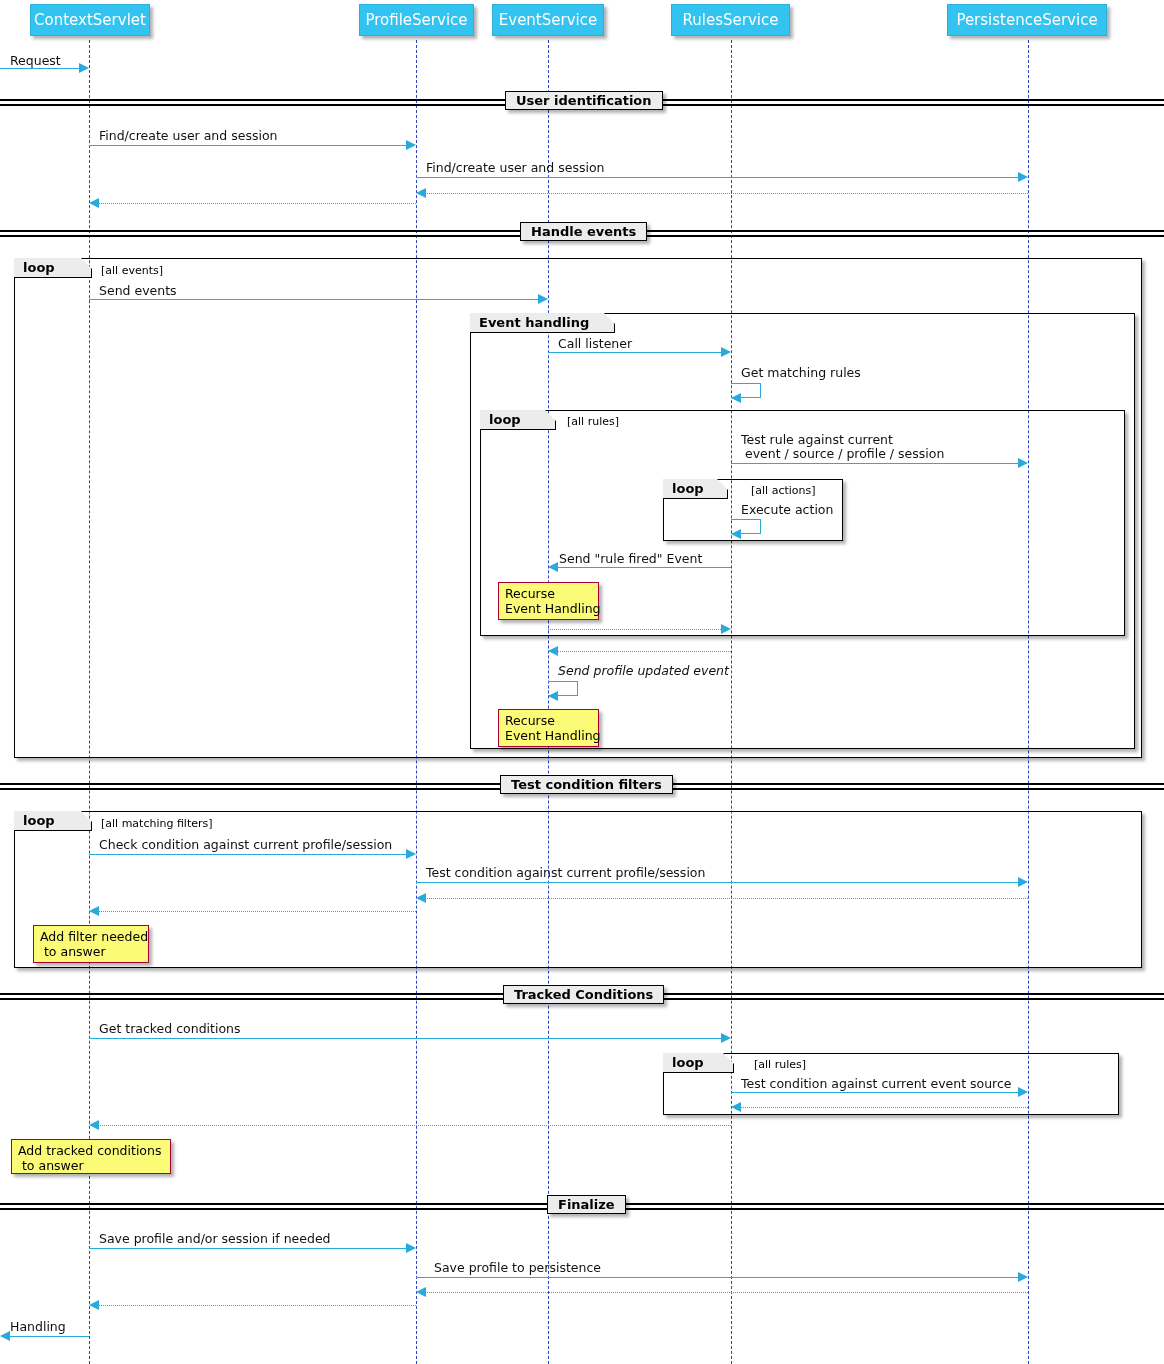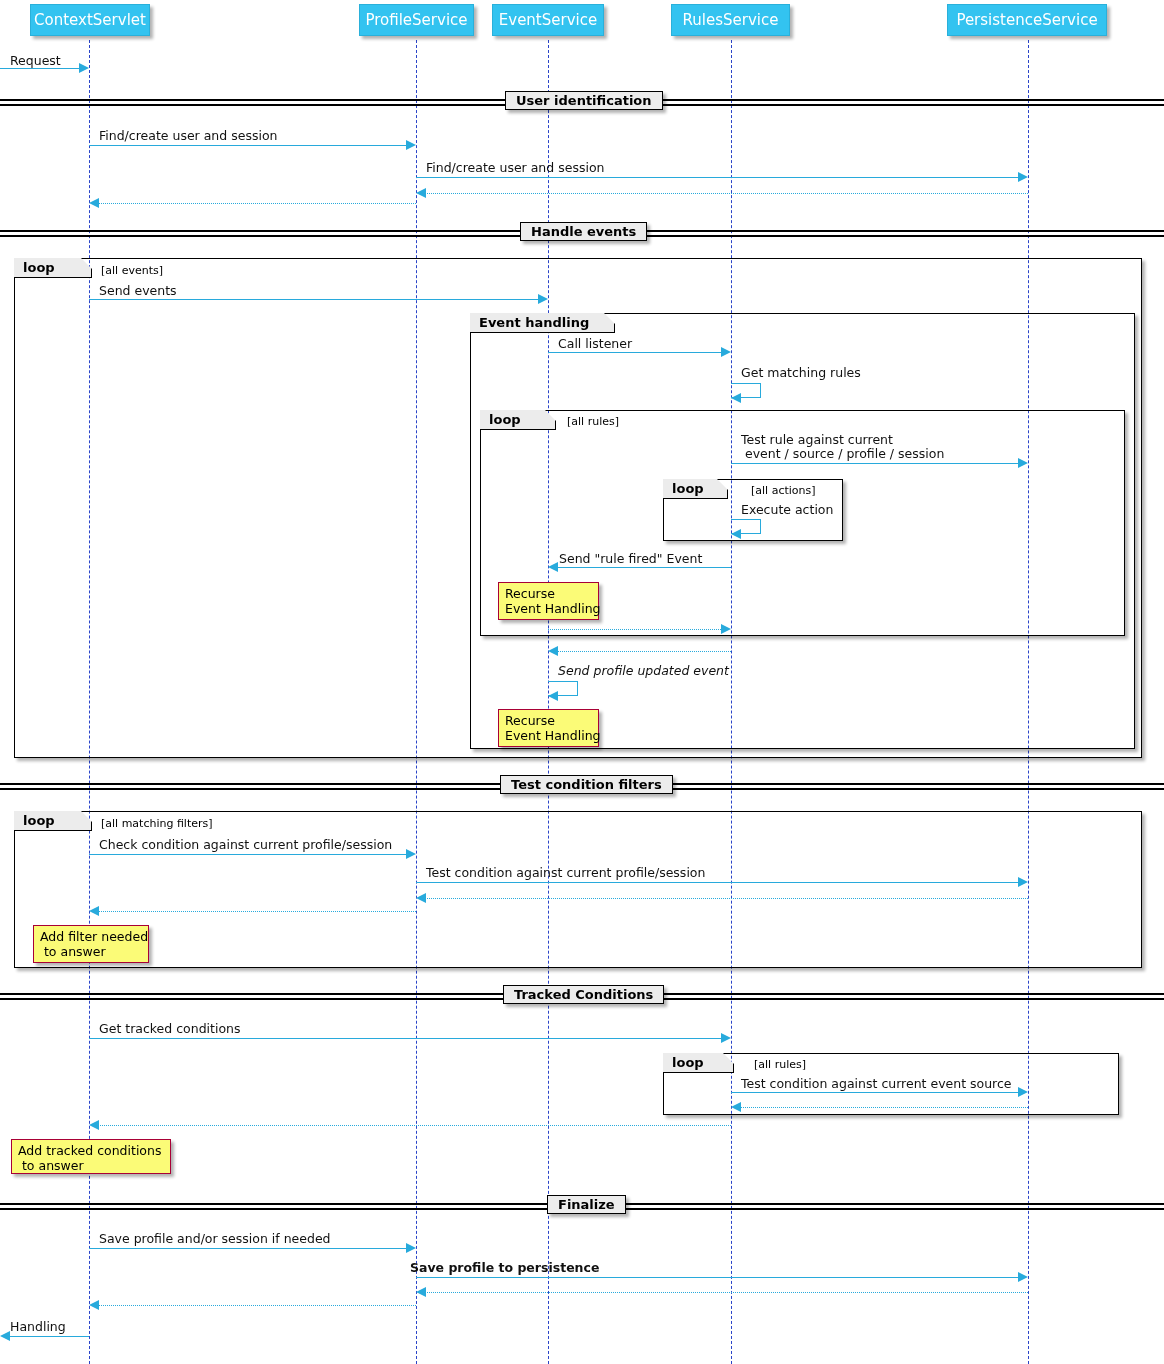--- a/index.html
+++ b/index.html
@@ -258,21 +258,21 @@
 
   <div class="divider-lines" style="top:1203px;"></div>
   <div class="divider-box" style="left:547px;top:1195px;">
     <span>Finalize</span>
   </div>
 
   <div class="msglabel" style="left:99px;top:1232px;">Save profile and/or session if needed</div>
   <div class="msg" style="left:89px;top:1248px;width:320px;"></div>
   <div class="arrowR" style="left:406px;top:1243px;"></div>
 
-  <div class="msglabel" style="left:410px;top:1261px;font-weight:bold;">Save profile to persistence</div>
+  <div class="msglabel" style="left:434px;top:1261px;">Save profile to persistence</div>
   <div class="msg" style="left:416px;top:1277px;width:605px;"></div>
   <div class="arrowR" style="left:1018px;top:1272px;"></div>
 
   <div class="msg dotted" style="left:424px;top:1292px;width:604px;"></div>
   <div class="arrowL" style="left:416px;top:1287px;"></div>
 
   <div class="msg dotted" style="left:97px;top:1305px;width:319px;"></div>
   <div class="arrowL" style="left:89px;top:1300px;"></div>
 
   <div class="msglabel" style="left:10px;top:1320px;">Handling</div>

